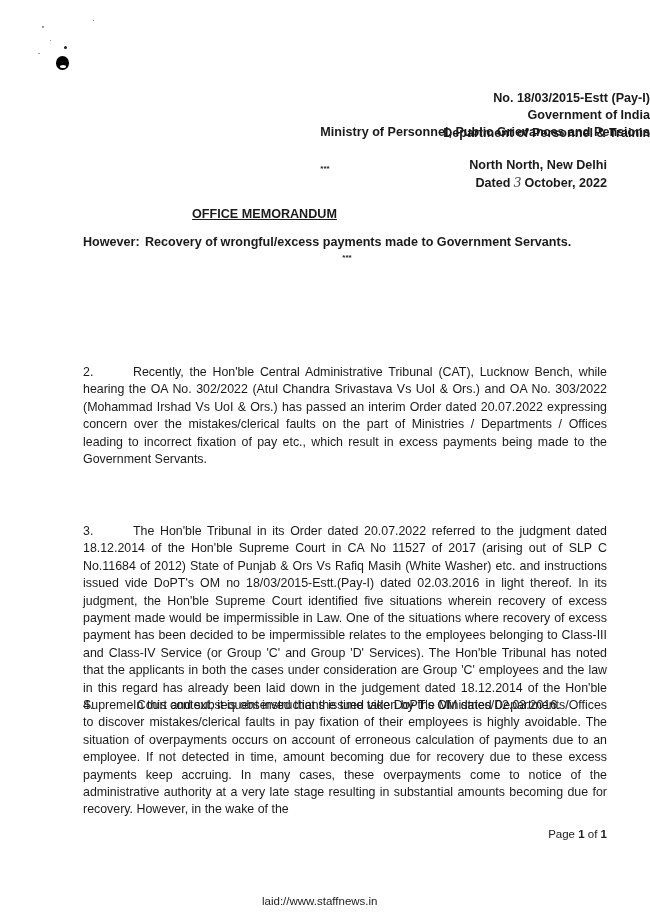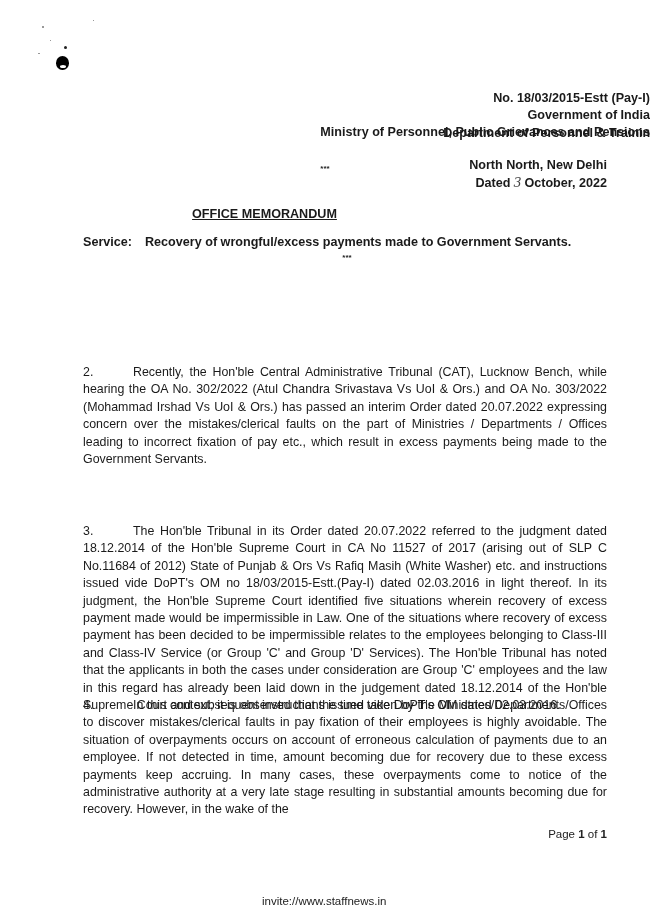--- a/index.html
+++ b/index.html
@@ -67,35 +67,35 @@
   <div class="place p1">North North, New Delhi</div>
   <div class="place p2">
     <span>Dated</span><span class="hand">3</span><span>October, 2022</span>
   </div>
 
   <div class="title">
     <span>OFFICE MEMORANDUM</span>
   </div>
 
   <div class="subject">
-    <span class="lbl">Service:</span><span>Recovery of wrongful/excess payments made to Government Servants.</span>
+    <span class="lbl">However:</span><span>Recovery of wrongful/excess payments made to Government Servants.</span>
   </div>
   <div class="stars s2">***</div>
 
 
   <div class="para para2">
     <span class="num">2.</span><span>Recently, the Hon'ble Central Administrative Tribunal (CAT), Lucknow Bench, while hearing the OA No. 302/2022 (Atul Chandra Srivastava Vs UoI &amp; Ors.) and OA No. 303/2022 (Mohammad Irshad Vs UoI &amp; Ors.) has passed an interim Order dated 20.07.2022 expressing concern over the mistakes/clerical faults on the part of Ministries / Departments / Offices leading to incorrect fixation of pay etc., which result in excess payments being made to the Government Servants.</span>
   </div>
 
   <div class="para para3">
     <span class="num">3.</span><span>The Hon'ble Tribunal in its Order dated 20.07.2022 referred to the judgment dated 18.12.2014 of the Hon'ble Supreme Court in CA No 11527 of 2017 (arising out of SLP C No.11684 of 2012) State of Punjab &amp; Ors Vs Rafiq Masih (White Washer) etc. and instructions issued vide DoPT's OM no 18/03/2015-Estt.(Pay-I) dated 02.03.2016 in light thereof. In its judgment, the Hon'ble Supreme Court identified five situations wherein recovery of excess payment made would be impermissible in Law. One of the situations where recovery of excess payment has been decided to be impermissible relates to the employees belonging to Class-III and Class-IV Service (or Group 'C' and Group 'D' Services). The Hon'ble Tribunal has noted that the applicants in both the cases under consideration are Group 'C' employees and the law in this regard has already been laid down in the judgement dated 18.12.2014 of the Hon'ble Supreme Court and subsequent instructions issued vide DoPT's OM dated 02.03.2016.</span>
   </div>
 
   <div class="para para4">
     <span class="num">4.</span><span>In this context, it is observed that the time taken by the Ministries/Departments/Offices to discover mistakes/clerical faults in pay fixation of their employees is highly avoidable. The situation of overpayments occurs on account of erroneous calculation of payments due to an employee. If not detected in time, amount becoming due for recovery due to these excess payments keep accruing. In many cases, these overpayments come to notice of the administrative authority at a very late stage resulting in substantial amounts becoming due for recovery. However, in the wake of the</span>
   </div>
 
   <div class="pageno">
     <span>Page</span> <b>1</b> <span>of</span> <b>1</b>
   </div>
 
-  <div class="footer">invite://www.staffnews.in</div>
+  <div class="footer">laid://www.staffnews.in</div>
 </div>
 
 </body></html>

